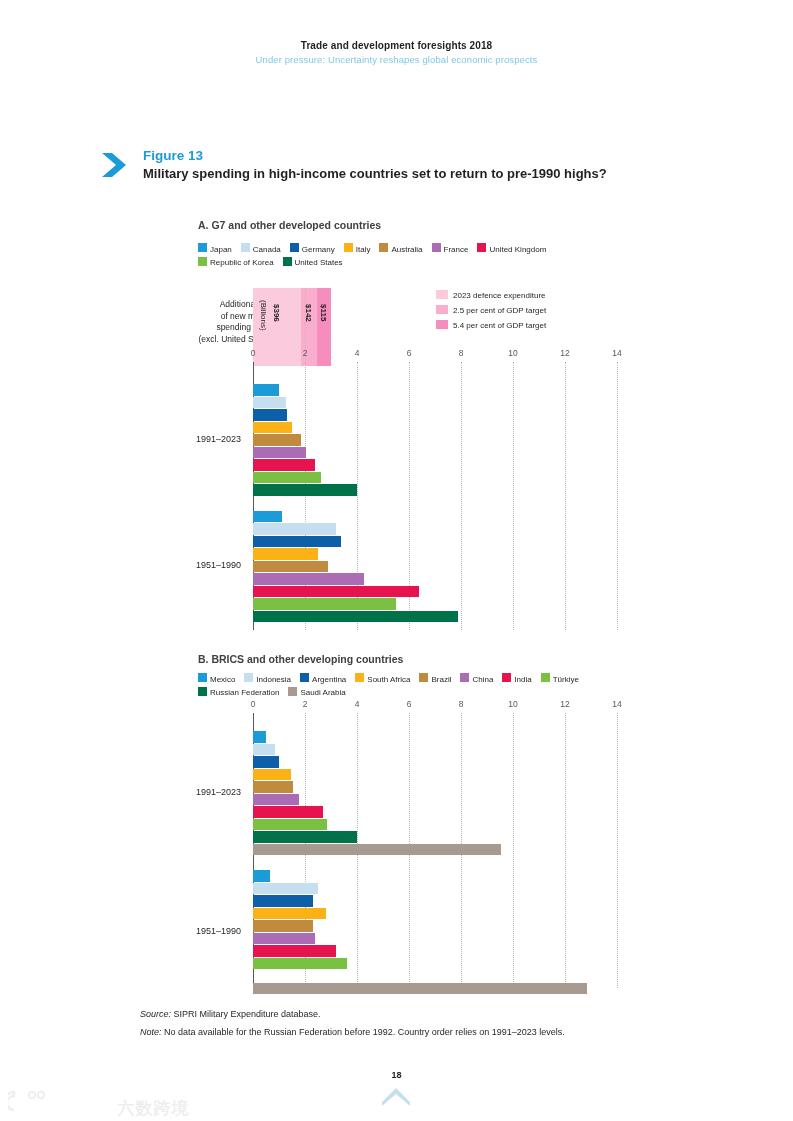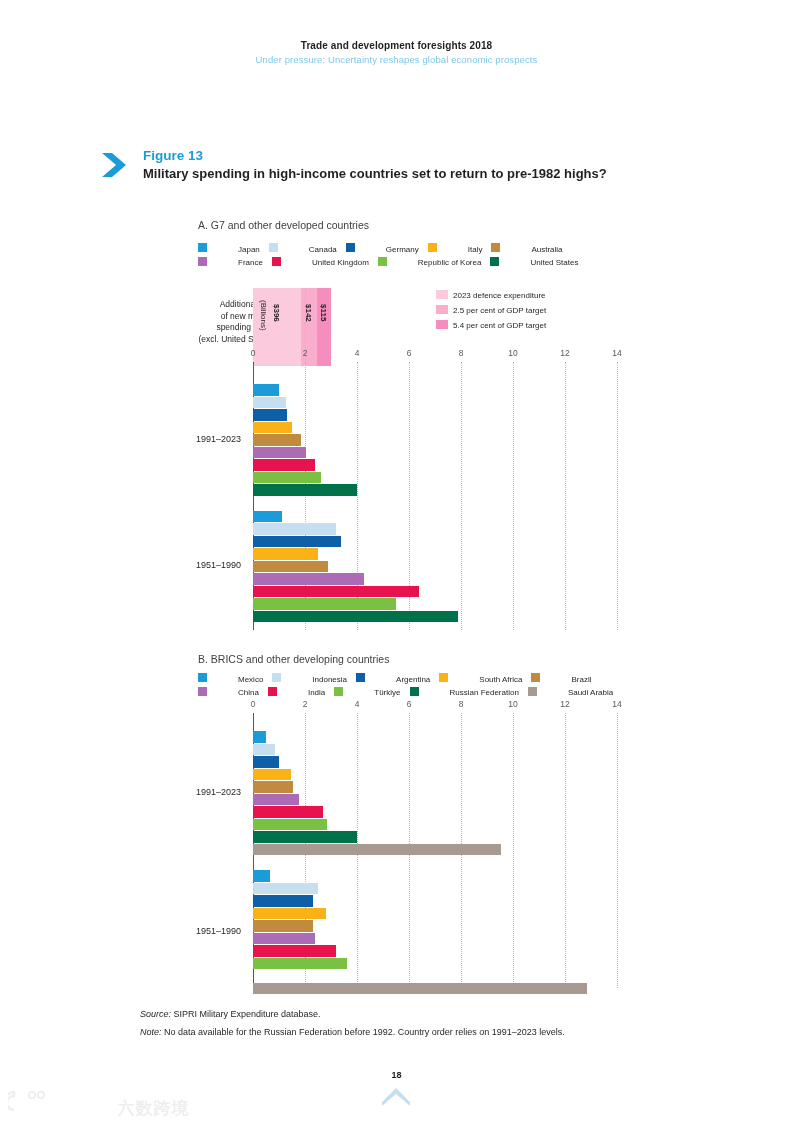--- a/index.html
+++ b/index.html
@@ -18,25 +18,25 @@
   .runhead .t2 { font-size:9.5px; color:#7fc8e8; margin-top:3px; letter-spacing:.1px; }
 
   
   .fig-head { position:absolute; left:100px; top:148px; width:620px; }
   .chev-big { position:absolute; left:0px; top:3px; width:30px; height:28px; }
   .fig-num { font-size:13.5px; font-weight:bold; color:#1b9cd8; margin-left:43px; line-height:15px; }
   .fig-title { font-size:13px; font-weight:bold; color:#231f20; margin-left:43px; margin-top:3px; line-height:16px; }
   .fig-sub { font-size:11.5px; color:#58595b; margin-left:43px; margin-top:4px; line-height:14px; }
 
   
-  .panel-title { position:absolute; font-size:10.5px; font-weight:normal; color:#414042; }
+  .panel-title { position:absolute; font-size:10.5px; font-weight:bold; color:#414042; }
   .legend { position:absolute; font-size:8px; color:#231f20; width:430px; line-height:13px; }
   .legend .item { display:inline-block; margin-right:9px; white-space:nowrap; vertical-align:middle; }
   .legend .sw { display:inline-block; width:9px; height:9px; vertical-align:-1px; margin-right:3px; }
-  .legend .lb { display:inline-block; vertical-align:middle;margin-left:28px; }
+  .legend .lb { display:inline-block; vertical-align:middle; }
 
   
   .plot { position:absolute; }
   .axis-line { position:absolute; background:#58595b; }
   .gridline { position:absolute; width:0; border-left:1px dotted #b7b7b7; }
   .tick-label { position:absolute; font-size:8.5px; color:#58595b; text-align:center; width:24px; }
   .bar { position:absolute; }
   .grp-label { position:absolute; font-size:9px; color:#231f20; text-align:right; width:80px; }
 
   
@@ -70,21 +70,21 @@
 <div class="runhead">
   <div class="t1">Trade and development foresights 2018</div>
   <div class="t2">Under pressure: Uncertainty reshapes global economic prospects</div>
 </div>
 
 <div class="fig-head">
   <svg class="chev-big" viewBox="0 0 30 28">
     <polygon points="2,2 16,14 2,26 12,26 26,14 12,2" fill="#1b9cd8"></polygon>
   </svg>
   <div class="fig-num">Figure 13</div>
-  <div class="fig-title">Military spending in high-income countries set to return to pre-1982 highs?</div>
+  <div class="fig-title">Military spending in high-income countries set to return to pre-1990 highs?</div>
 </div>
 
 <div class="panel-title" style="left:198px; top:219px;">A. G7 and other developed countries</div>
 <div class="legend" id="legend-a" style="left:198px; top:242px;"><span class="item"><span class="sw" style="background: rgb(27, 156, 216);"></span><span class="lb">Japan</span></span><span class="item"><span class="sw" style="background: rgb(197, 223, 240);"></span><span class="lb">Canada</span></span><span class="item"><span class="sw" style="background: rgb(13, 95, 168);"></span><span class="lb">Germany</span></span><span class="item"><span class="sw" style="background: rgb(251, 178, 22);"></span><span class="lb">Italy</span></span><span class="item"><span class="sw" style="background: rgb(192, 139, 62);"></span><span class="lb">Australia</span></span><span class="item"><span class="sw" style="background: rgb(172, 108, 181);"></span><span class="lb">France</span></span><span class="item"><span class="sw" style="background: rgb(230, 19, 78);"></span><span class="lb">United Kingdom</span></span><span class="item"><span class="sw" style="background: rgb(122, 193, 67);"></span><span class="lb">Republic of Korea</span></span><span class="item"><span class="sw" style="background: rgb(0, 114, 74);"></span><span class="lb">United States</span></span></div>
 
 <div class="addl-cost" style="left:175px; top:299px;">
     <div>Additional cost</div>
     <div>of new military</div>
     <div>spending target</div>
     <div>(excl. United States)</div>

